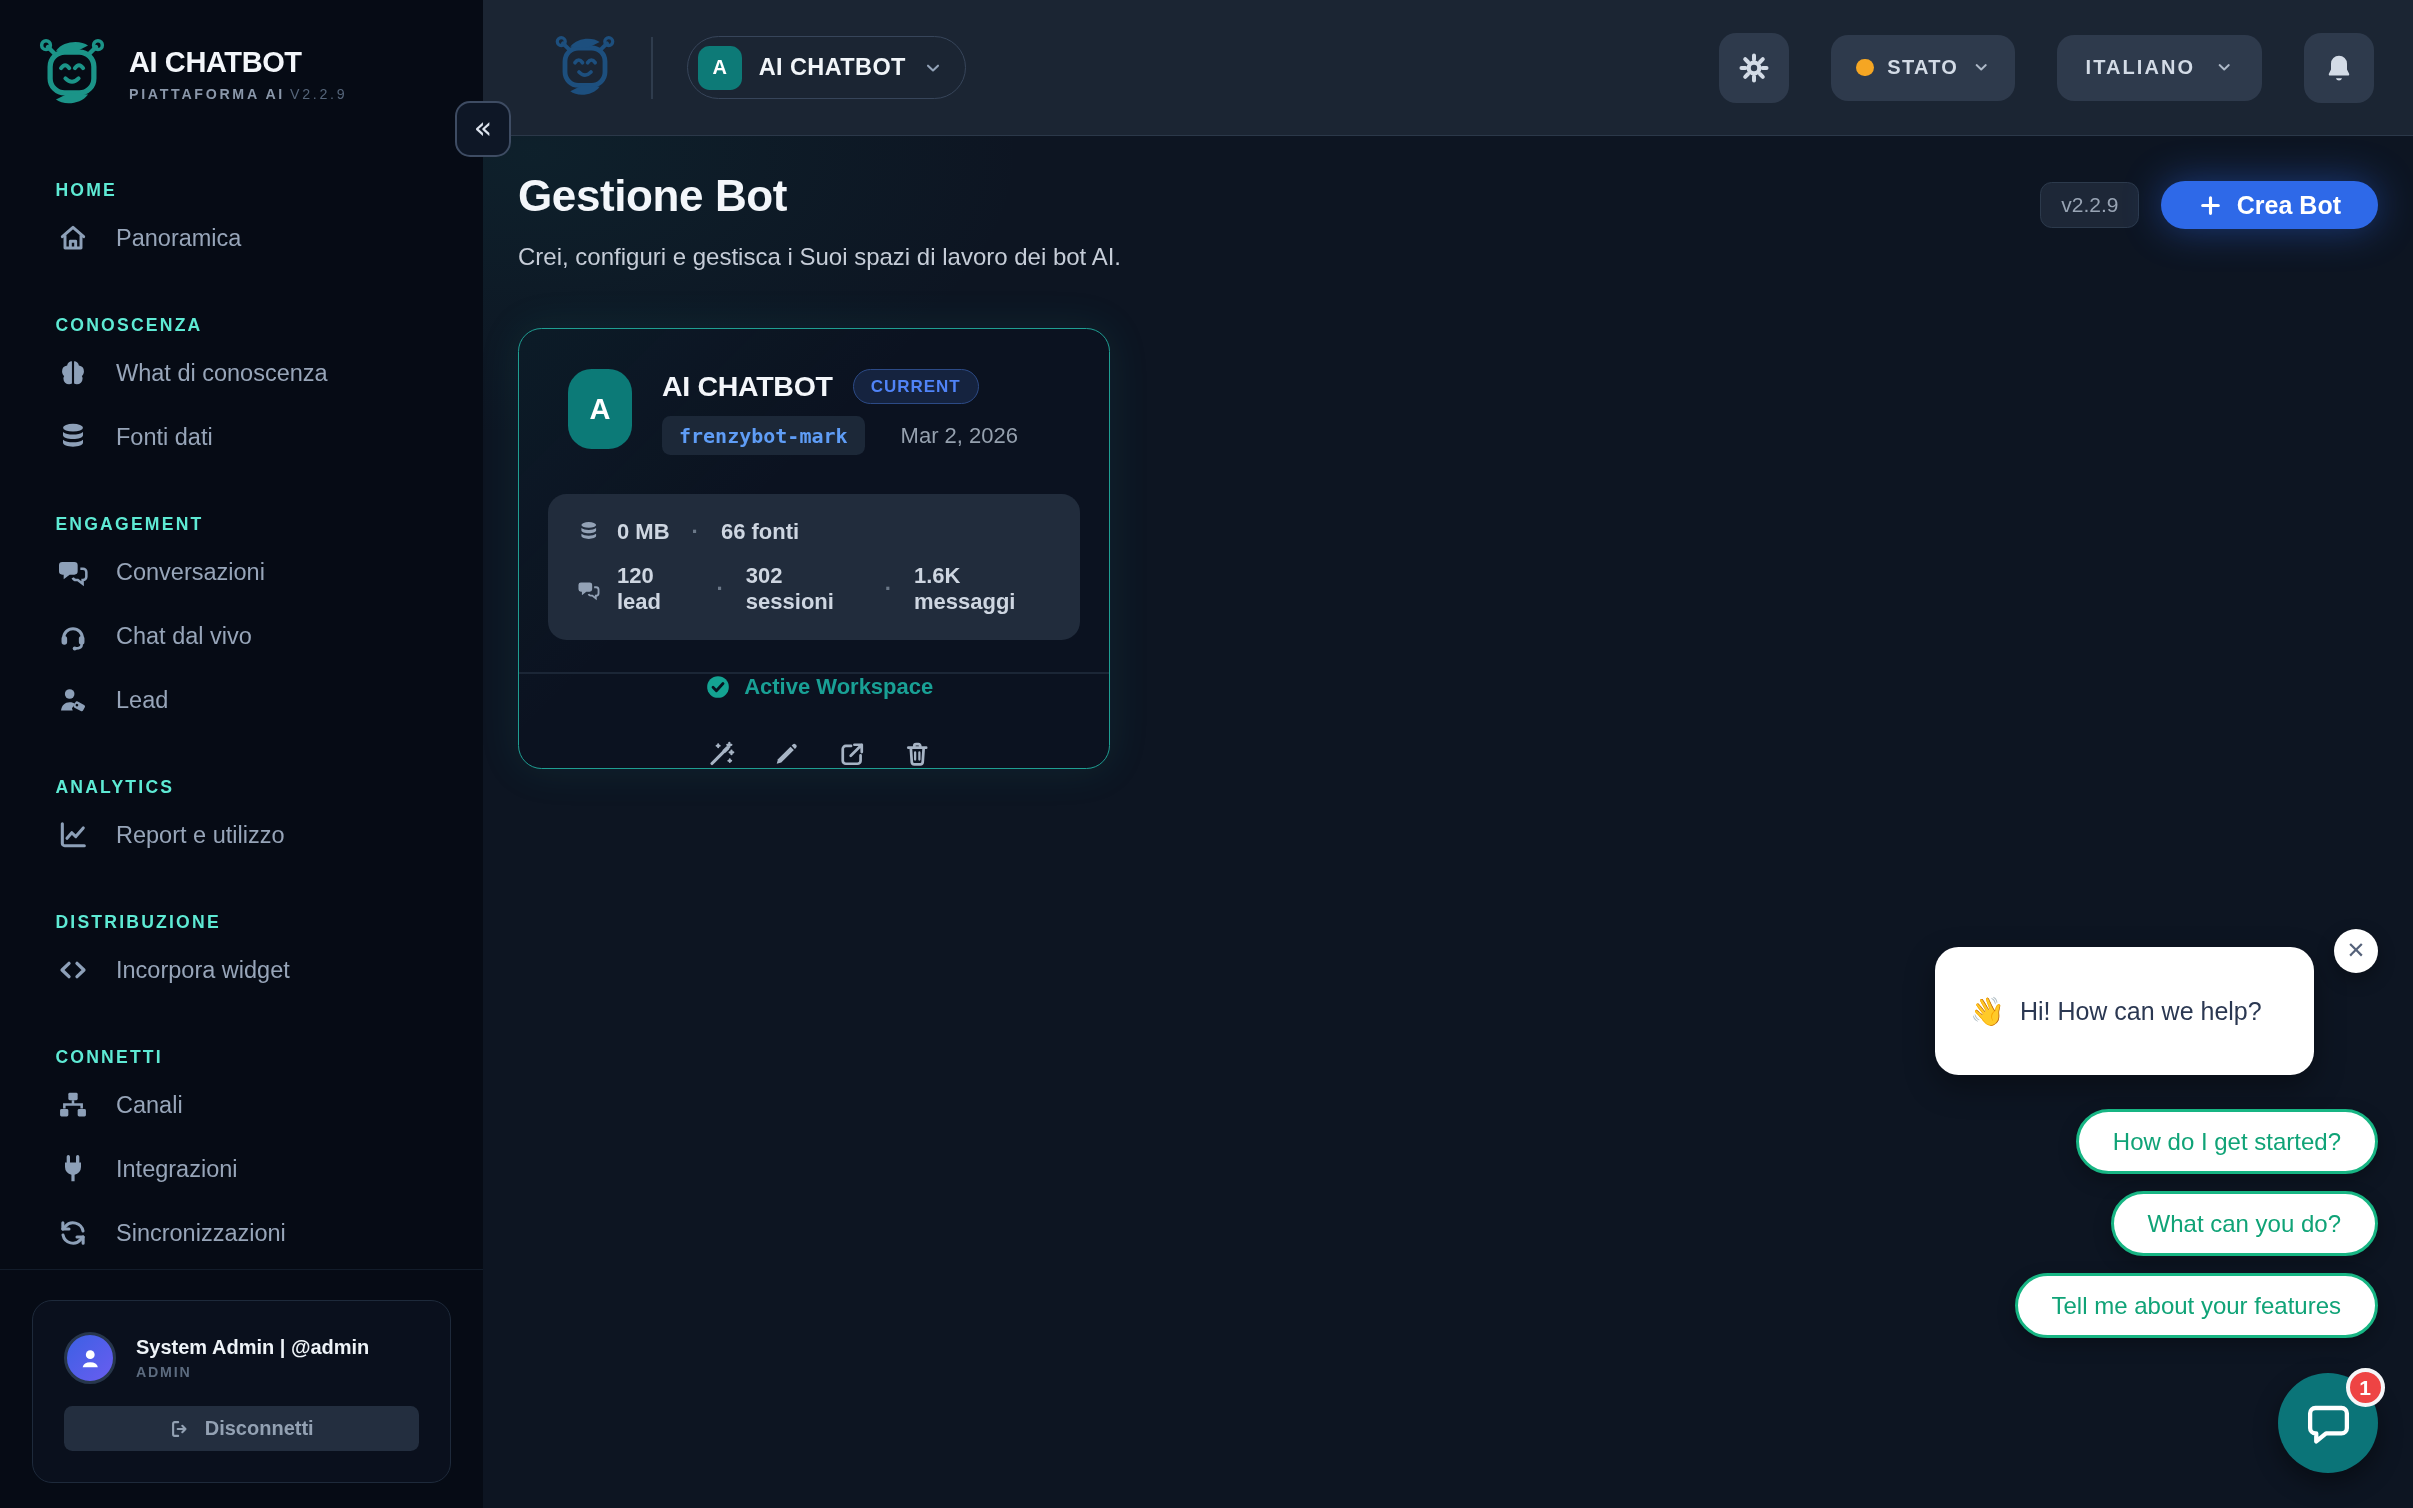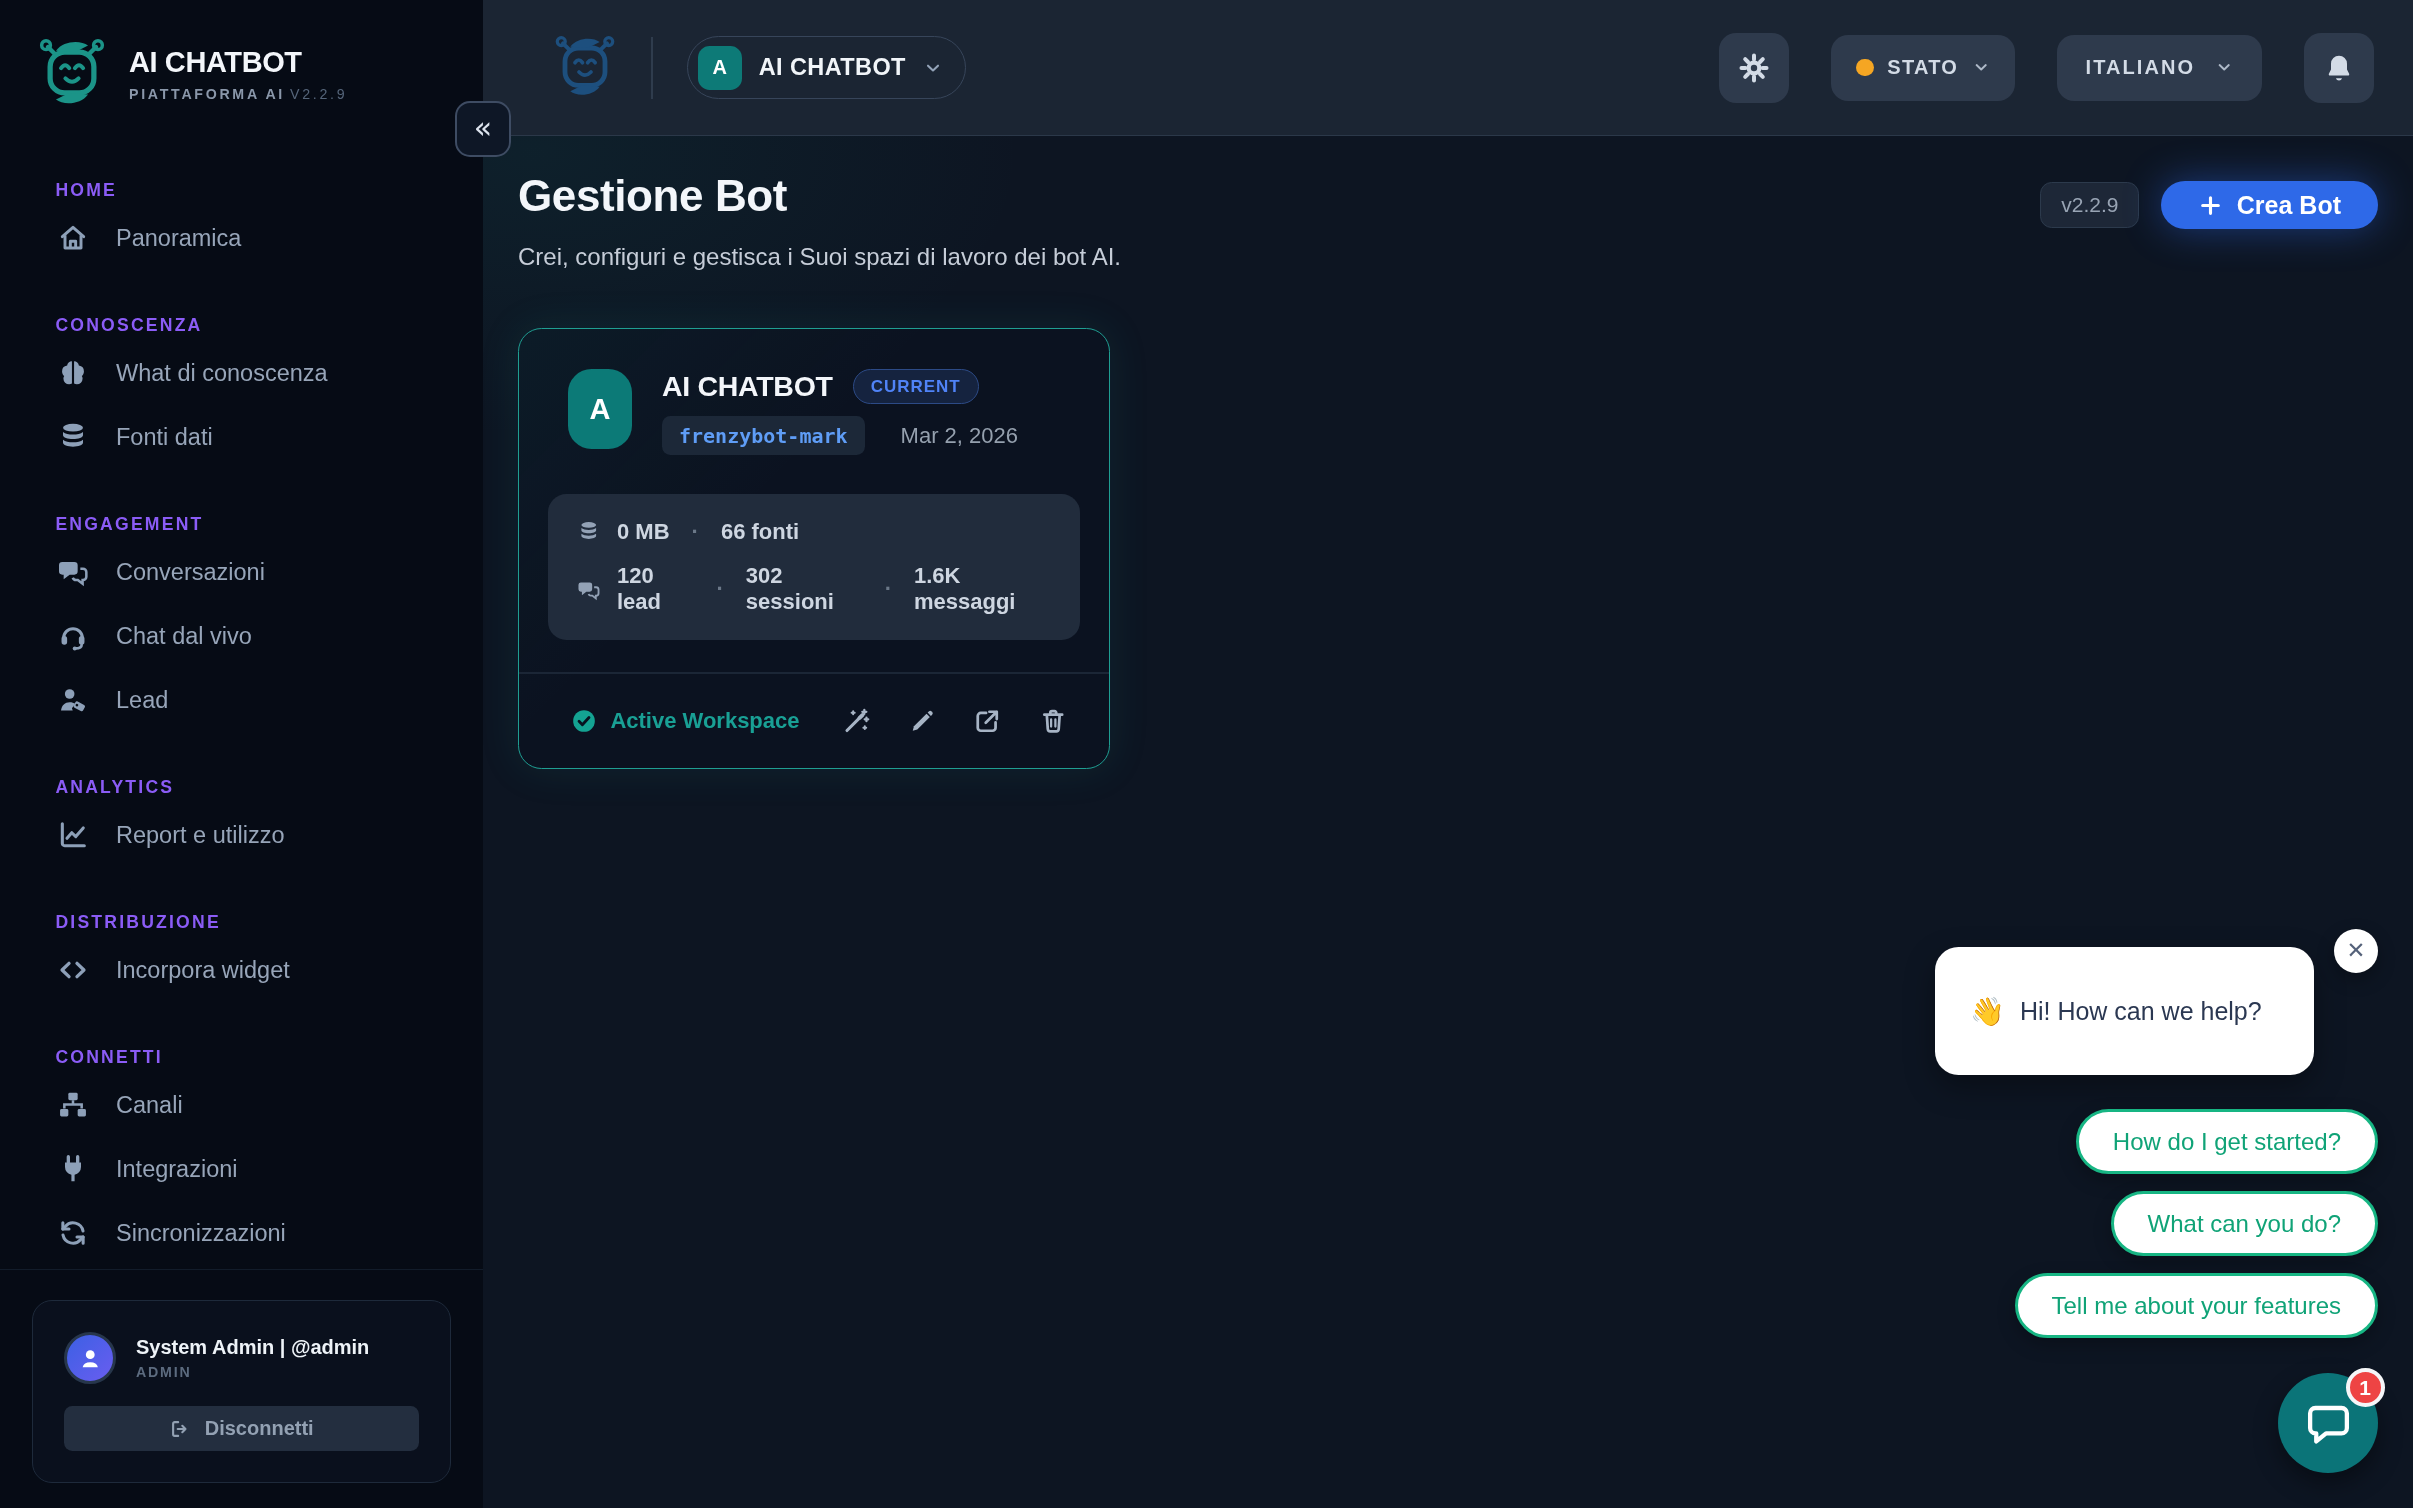--- a/index.html
+++ b/index.html
@@ -24,21 +24,21 @@
   .collapse-btn {
     position:absolute; left:455px; top:101px; width:56px; height:56px;
     background:#0e1726; border:2.5px solid #3e4c63; border-radius:15px;
     color:#dde4ee; font-size:30px; line-height:49px; text-align:center;
     cursor:pointer; z-index:10; font-family:"DejaVu Sans", sans-serif; padding-bottom:5px;
   }
 
   .nav { flex:1 1 auto; padding:22px 0 0 37px; overflow:hidden; }
   .sec { margin-top:45px; }
   .sec:first-child { margin-top:49px; }
-  .sec-label { font-size:17.6px; font-weight:700; letter-spacing:2.2px; color:#8b5cf6; padding-left:18.4px; margin-bottom:5px; }
+  .sec-label { font-size:17.6px; font-weight:700; letter-spacing:2.2px; color:#5eead4; padding-left:18.4px; margin-bottom:5px; }
   .nav-item { height:64px; display:flex; align-items:center; gap:27px; padding-left:20px; cursor:pointer; border-radius:11.7px; }
   .nav-item .nicon { width:32px; height:32px; color:#8da0b8; flex:0 0 32px; }
   .nav-item .nlabel { font-size:23.5px; color:#97a5b9; }
 
   .sidebar-foot { border-top:1.7px solid #121c2a; padding:30px 32px 25px; }
   .admin-card { border:1.7px solid #1e2a3b; background:#0a101d; border-radius:20px; padding:31px; }
   .admin-row { display:flex; align-items:center; gap:20px; }
   .admin-avatar {
     width:52px; height:52px; border-radius:50%; flex:0 0 52px;
     background:linear-gradient(135deg,#3c60e4,#6a5df0);
@@ -129,21 +129,21 @@
   }
   .card-date { font-size:22px; color:#95a0ae; }
   .stats-box {
     margin:39px 29px 0; background:#212c3c; border-radius:18.4px; padding:25px 28.5px;
     display:flex; flex-direction:column; gap:18.4px;
   }
   .stat-line { display:flex; align-items:center; gap:17px; font-size:22px; font-weight:600; color:#ced6e1; }
   .stat-line svg { width:23.5px; height:23.5px; color:#93a2b6; flex:0 0 23.5px; }
   .stat-dot { color:#6b7888; margin:0 5px; }
   .card-divider { margin-top:32px; height:1.7px; background:#1b2636; }
-  .card-foot { height:94px; display:flex; align-items:center; justify-content:space-between; padding:0 42px 0 52px; }
+  .card-foot { height:94px; display:flex; align-items:center; justify-content:space-between; padding:0 42px 0 52px;flex-direction:column; }
   .active-ws { display:flex; align-items:center; gap:13.4px; font-size:22px; font-weight:700; color:#19a095; }
   .active-ws svg { width:26px; height:26px; }
   .foot-actions { display:flex; align-items:center; gap:37px; }
   .icon-btn { background:none; border:none; color:#a7b4c5; cursor:pointer; padding:0; display:grid; place-items:center; }
   .icon-btn svg { width:28.5px; height:28.5px; }
 
   
   .chat-widget { position:absolute; right:35px; bottom:35px; display:flex; flex-direction:column; align-items:flex-end; z-index:20; }
   .greet-row { display:flex; align-items:flex-start; gap:20px; }
   .greet-bubble {

